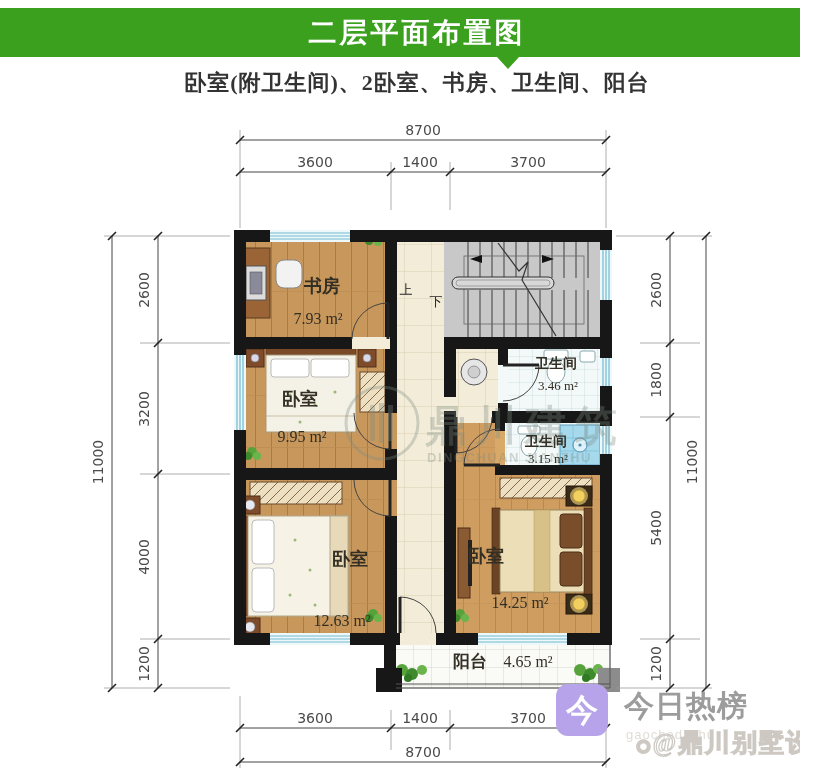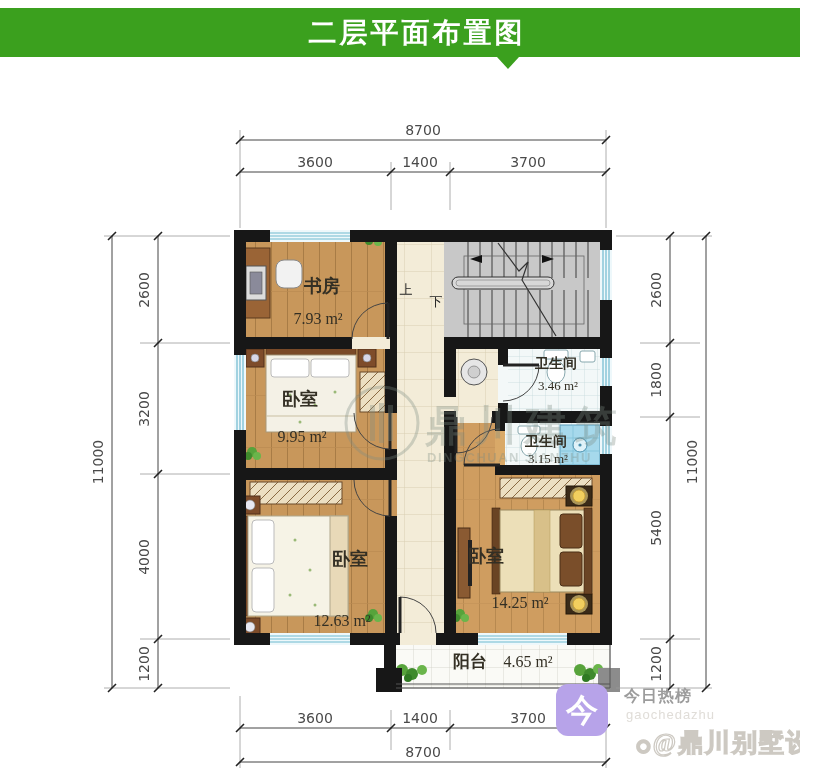--- a/index.html
+++ b/index.html
@@ -21,37 +21,38 @@
   .room-area{font-family:"Liberation Serif",serif;font-size:16px;fill:#332f24;}
   .bath-name{font-family:"Liberation Serif",serif;font-size:14px;font-weight:bold;fill:#332f24;}
   .bath-area{font-family:"Liberation Serif",serif;font-size:13px;fill:#332f24;}
   .stair-txt{font-family:"Liberation Serif",serif;font-size:13px;fill:#222;}
   .wm-cn{font-family:"Liberation Serif",serif;font-size:42px;font-weight:bold;letter-spacing:8px;}
   .wm-en{font-family:"Liberation Sans",sans-serif;font-size:13px;letter-spacing:1.5px;font-weight:bold;}
   .footer{position:absolute;left:556px;top:684px;display:flex;align-items:flex-start;}
   .hot-logo{width:52px;height:52px;border-radius:12px;background:#b7a3e9;color:#fff;
         font-size:32px;font-weight:bold;text-align:center;line-height:52px;
         font-family:"Liberation Sans",sans-serif;}
-  .hot-brand{font-size:16px;font-weight:bold;color:#9c9c9c;margin-left:16px;margin-top:2px;
+  .hot-brand{font-size:30px;font-weight:bold;color:#9c9c9c;margin-left:16px;margin-top:2px;
         letter-spacing:1px;}
   .hot-handle{font-size:13px;color:#e0ddd8;margin-left:18px;margin-top:0;letter-spacing:1px;}
   .stamp{position:absolute;left:636px;top:726px;font-size:25px;font-weight:bold;letter-spacing:2px;
         color:transparent;-webkit-text-stroke:1.2px #cdc9c2;white-space:nowrap;
         font-family:"Liberation Serif",serif;}
   .stamp .paw{font-size:17px;-webkit-text-stroke:1px #cdc9c2;}
 </style>
 </head>
 <body>
 
 <div class="page">
 
   <div class="header-bar">
     <span class="header-title">二层平面布置图</span>
   </div>
   <div class="header-notch"></div>
+  <div class="subtitle">卧室(附卫生间)、2卧室、书房、卫生间、阳台</div>
 
   <svg class="plan" width="834" height="661" viewBox="0 0 834 661">
     <defs>
       <pattern id="wood" width="16" height="52" patternUnits="userSpaceOnUse">
         <rect width="16" height="52" fill="#c8975b"></rect>
         <rect x="15" width="1" height="52" fill="#a87c46"></rect>
         <rect y="25" width="16" height="1" fill="#b98a52" opacity="0.7"></rect>
       </pattern>
       <pattern id="hallTile" width="27" height="27" patternUnits="userSpaceOnUse">
         <rect width="27" height="27" fill="#f3ecd8"></rect>

